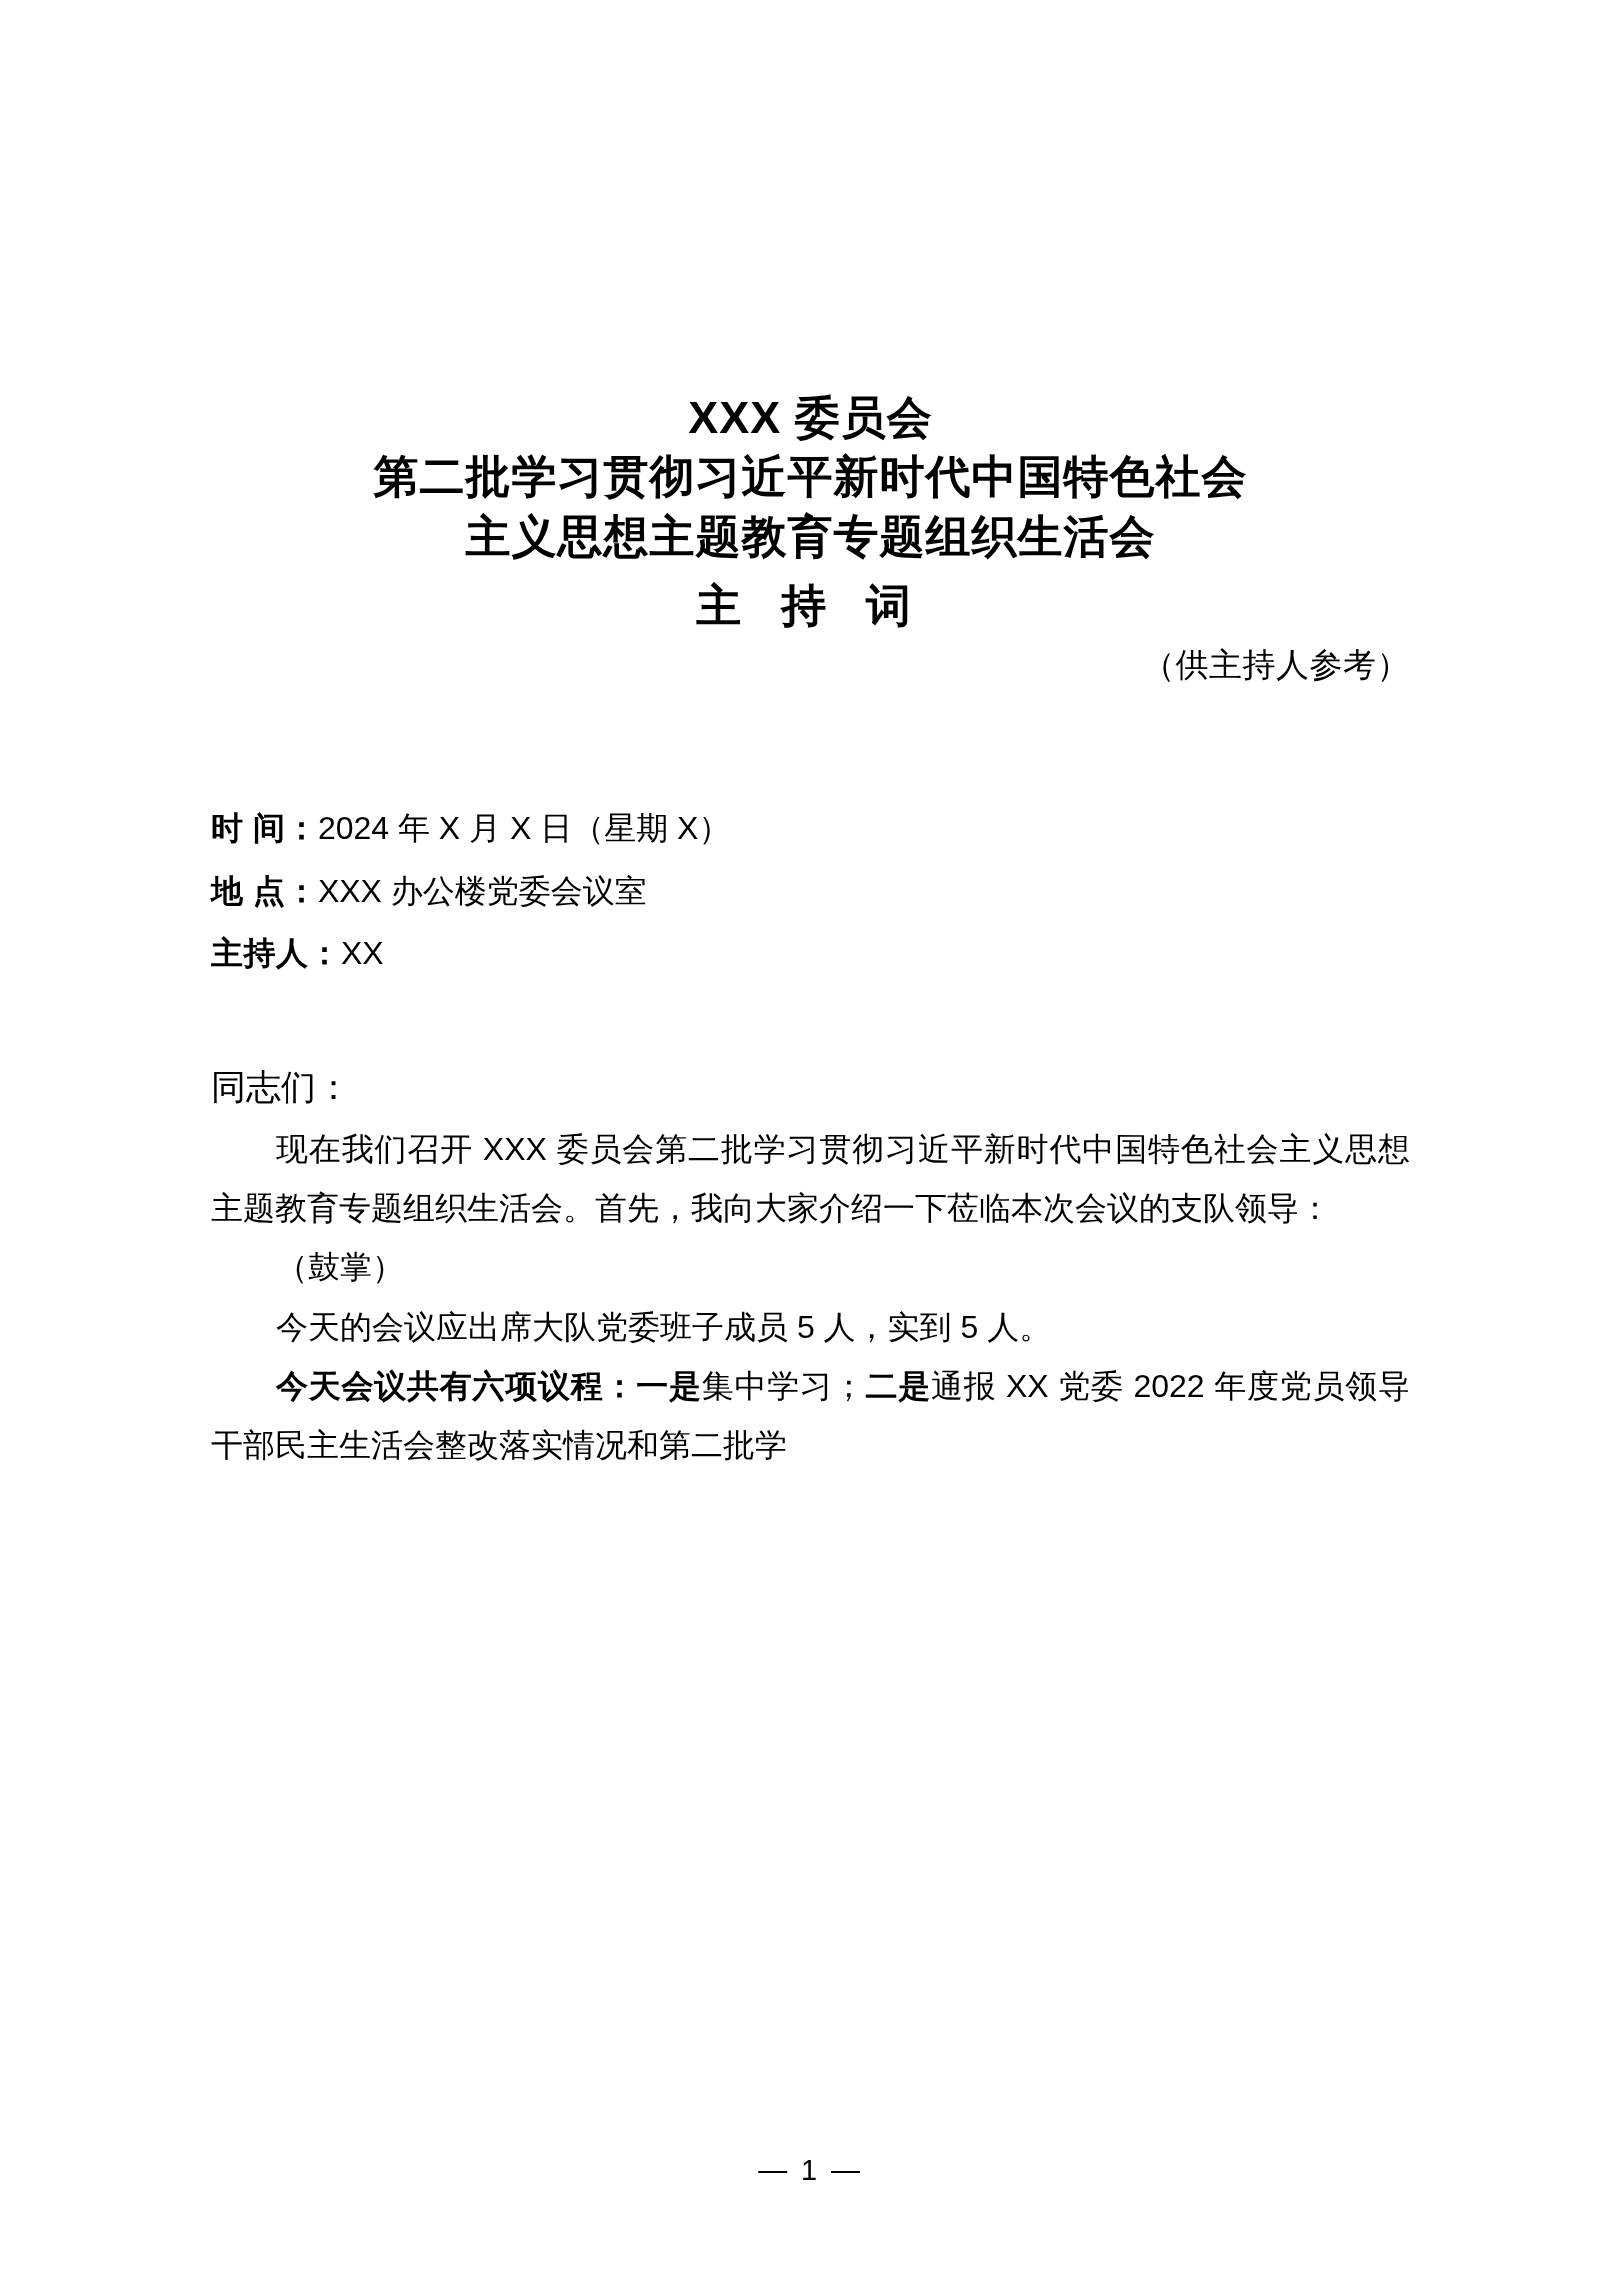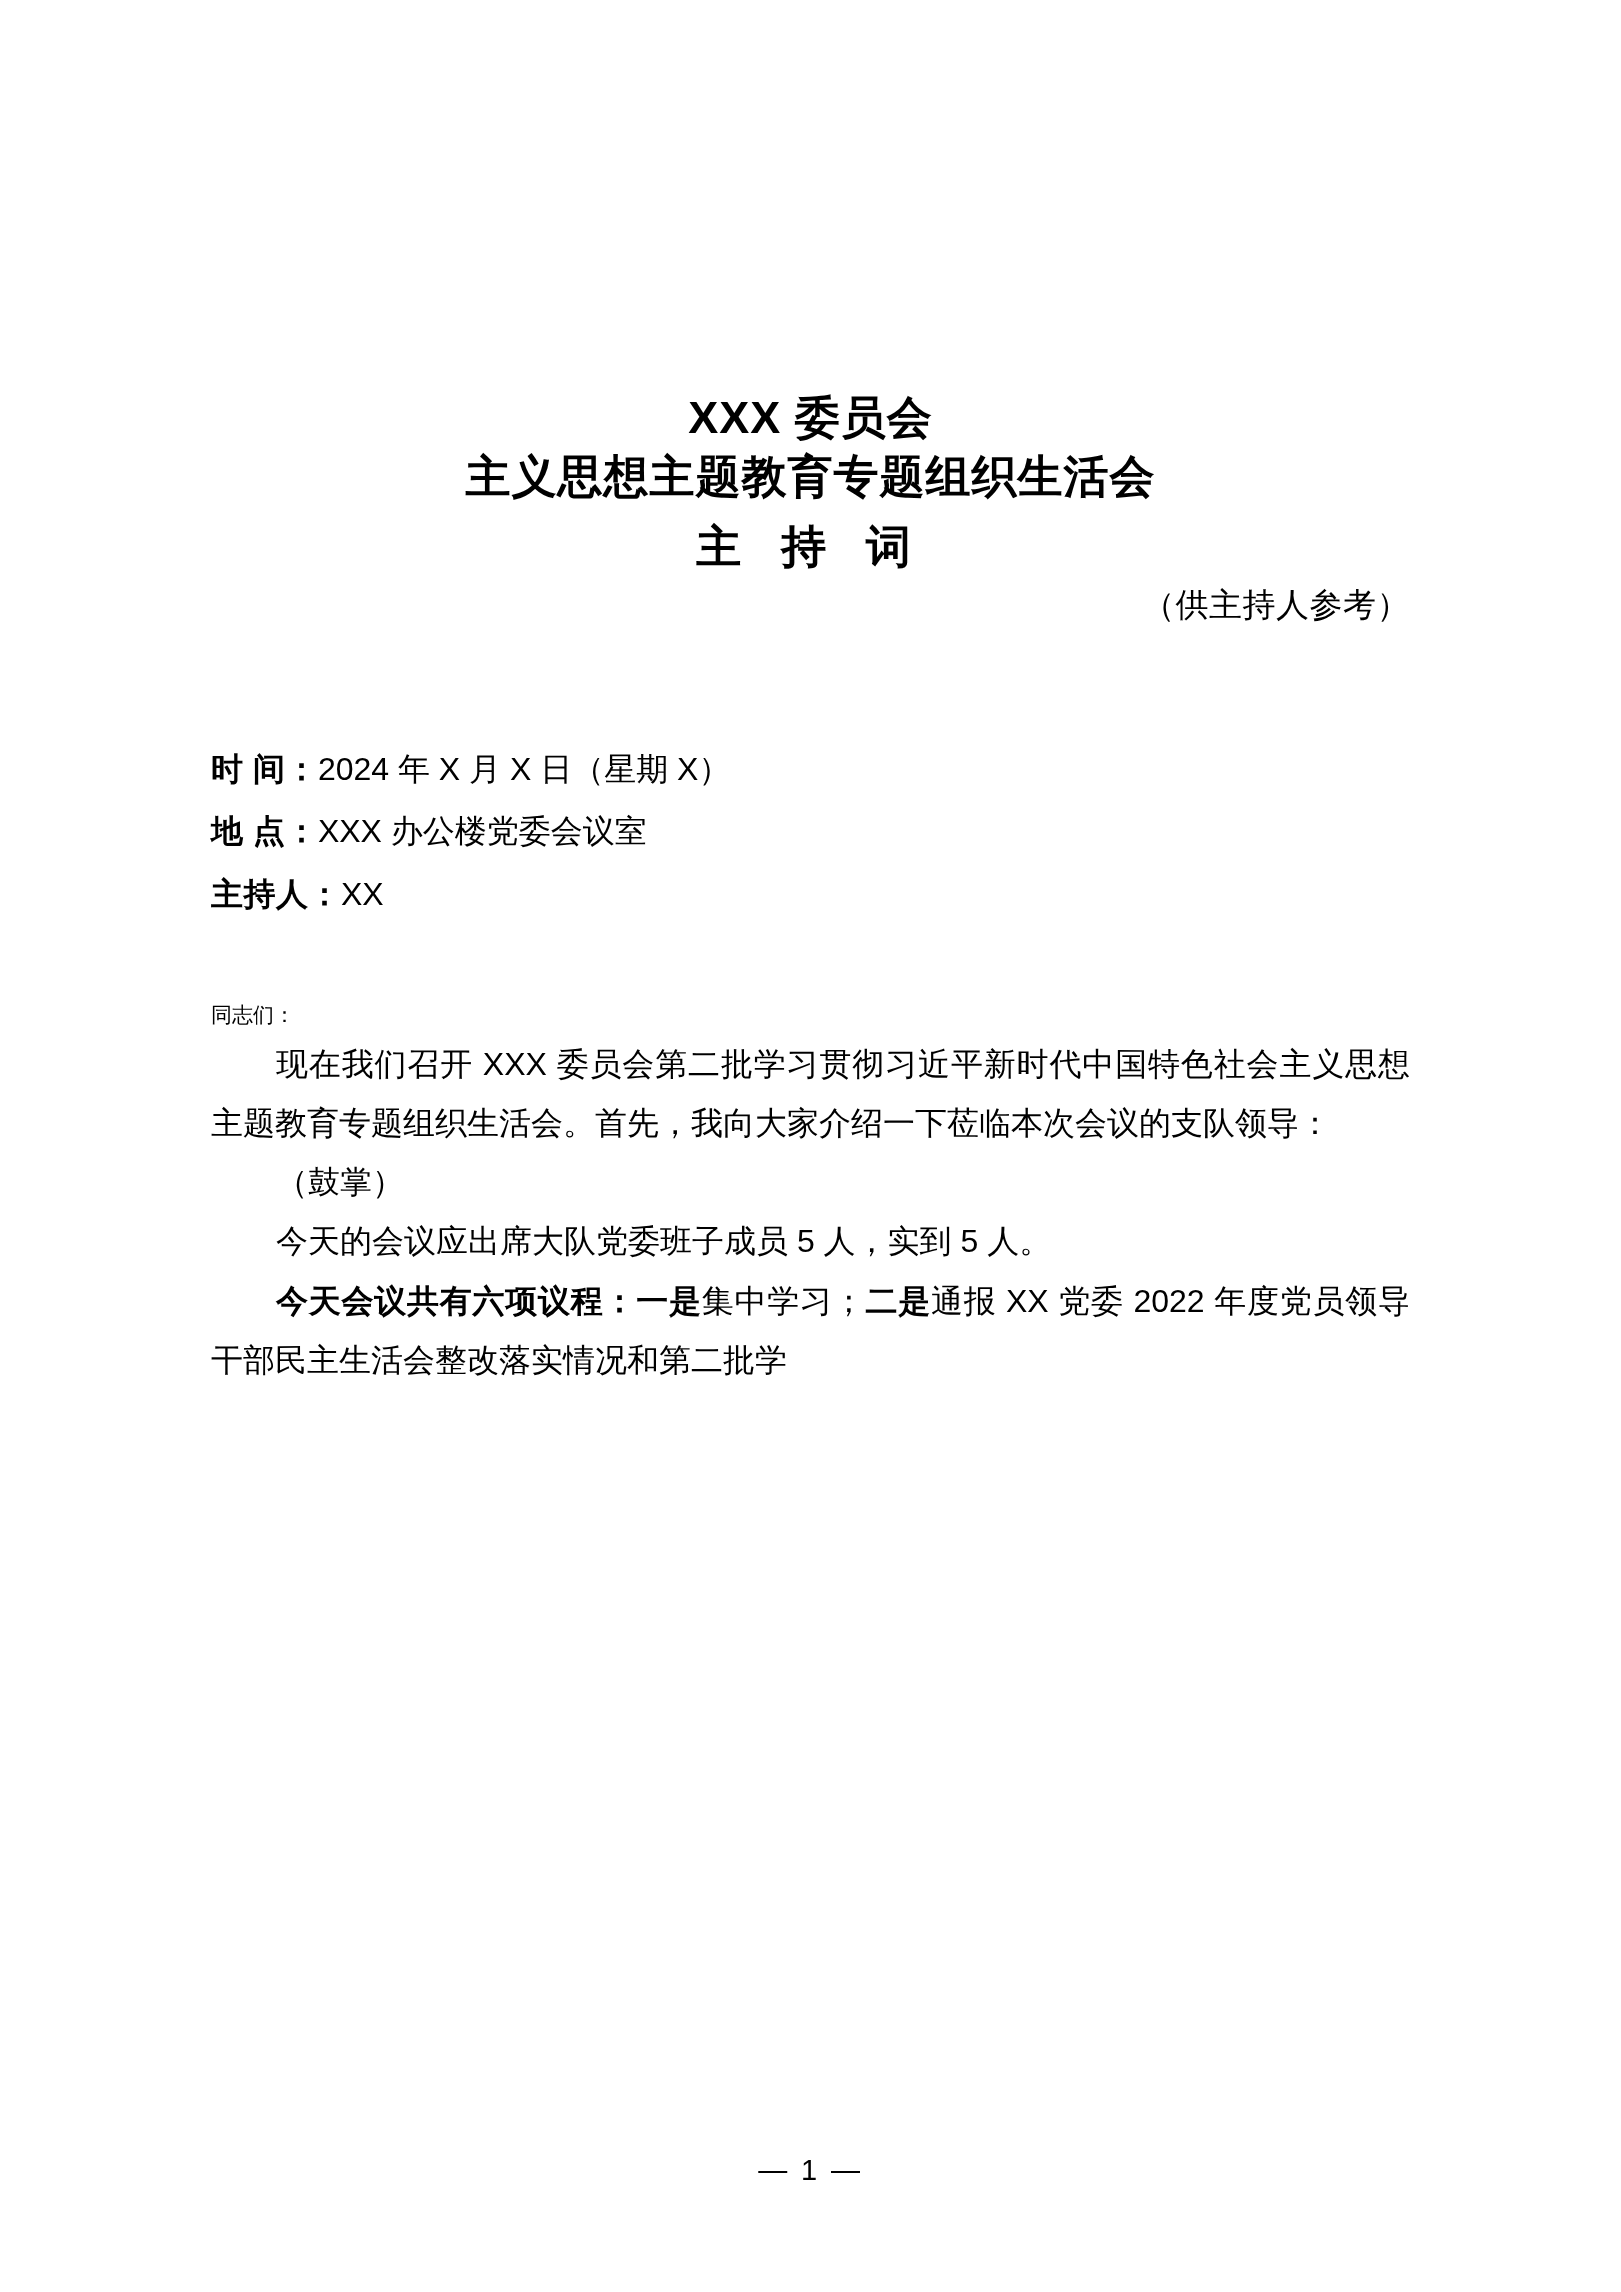--- a/index.html
+++ b/index.html
@@ -60,21 +60,21 @@
     font-weight: bold;
     letter-spacing: 0.5px;
   }
   .meta-value {
     font-weight: normal;
   }
   .body-block {
     margin-top: 71px;
   }
   .salutation {
-    font-size: 21px;
+    font-size: 35px;
     line-height: 1.85;
   }
   .para {
     font-size: 32px;
     line-height: 1.85;
     text-align: justify;
     text-justify: inter-ideograph;
   }
   .indent {
     text-indent: 65px;
@@ -92,20 +92,21 @@
     letter-spacing: 2.9px;
   }
 </style>
 </head>
 <body>
 
 <div class="page">
 
   <div class="title-block">
     <div class="title-line">XXX 委员会</div>
+    <div class="title-line">第二批学习贯彻习近平新时代中国特色社会</div>
     <div class="title-line">主义思想主题教育专题组织生活会</div>
     <div class="title-main">主 持 词</div>
     <div class="subtitle">（供主持人参考）</div>
   </div>
 
   <div class="meta-block">
     <div class="meta-row">
       <span class="meta-label">时 间：</span><span class="meta-value">2024 年 X 月 X 日（星期 X）</span>
     </div>
     <div class="meta-row">

